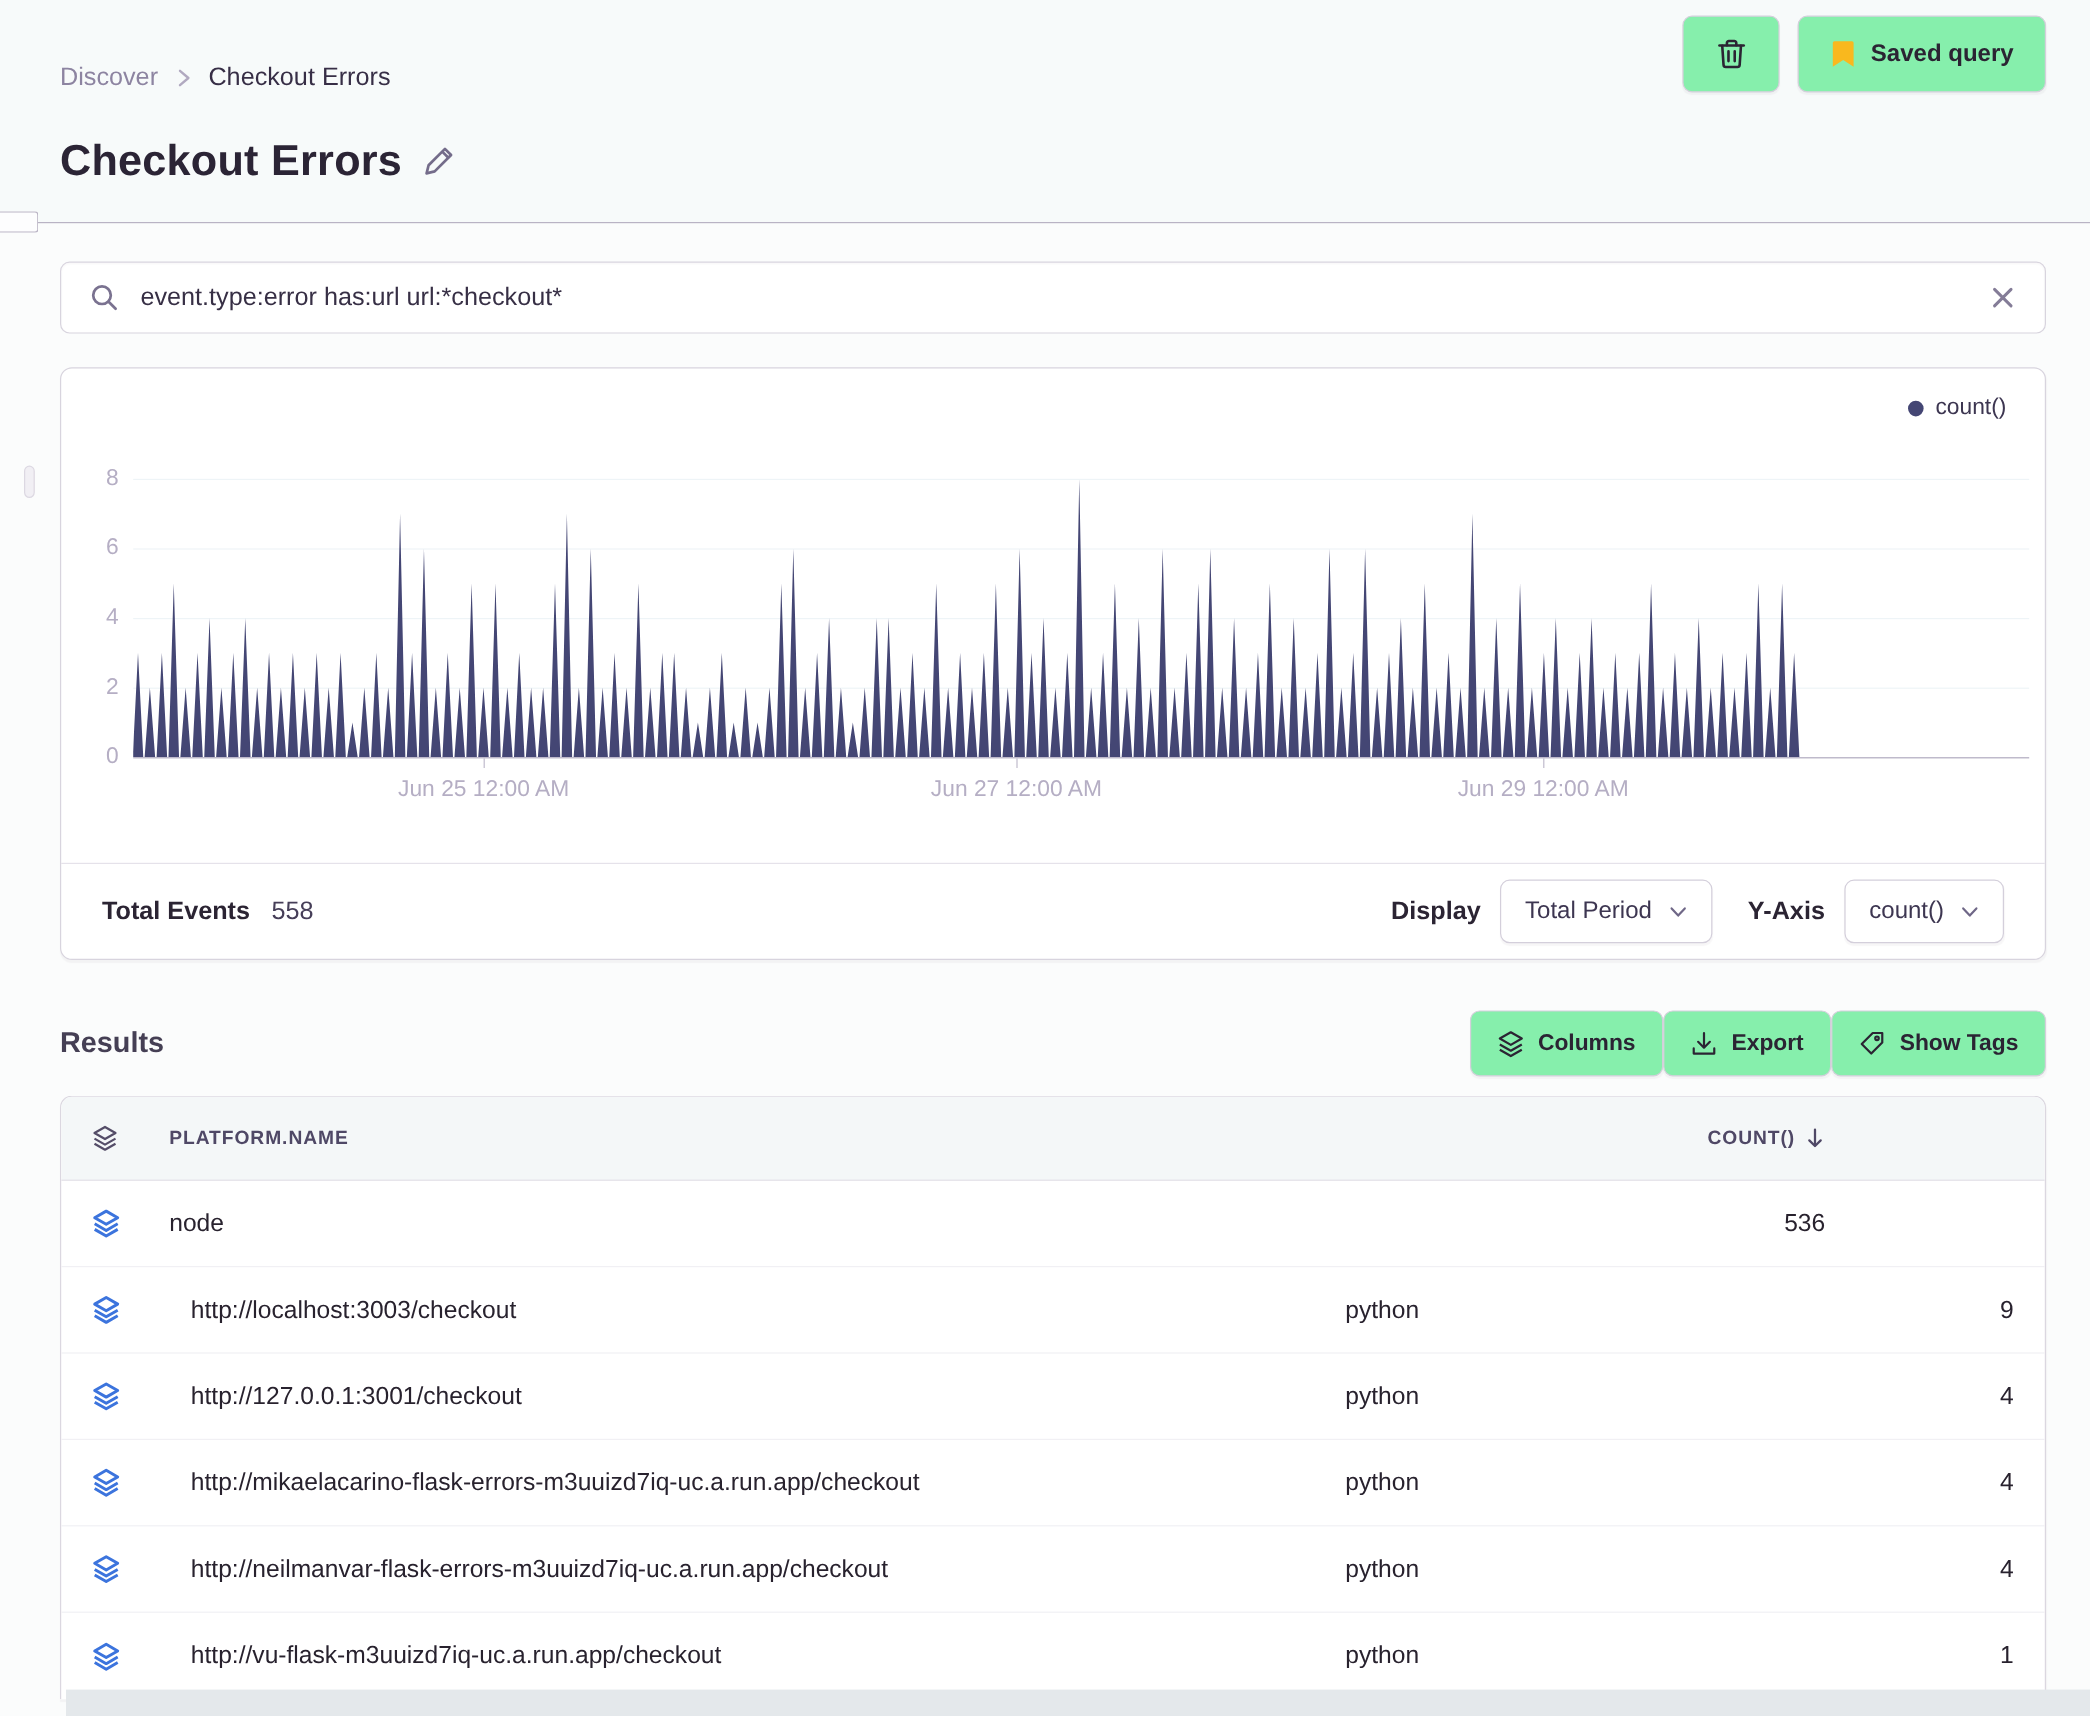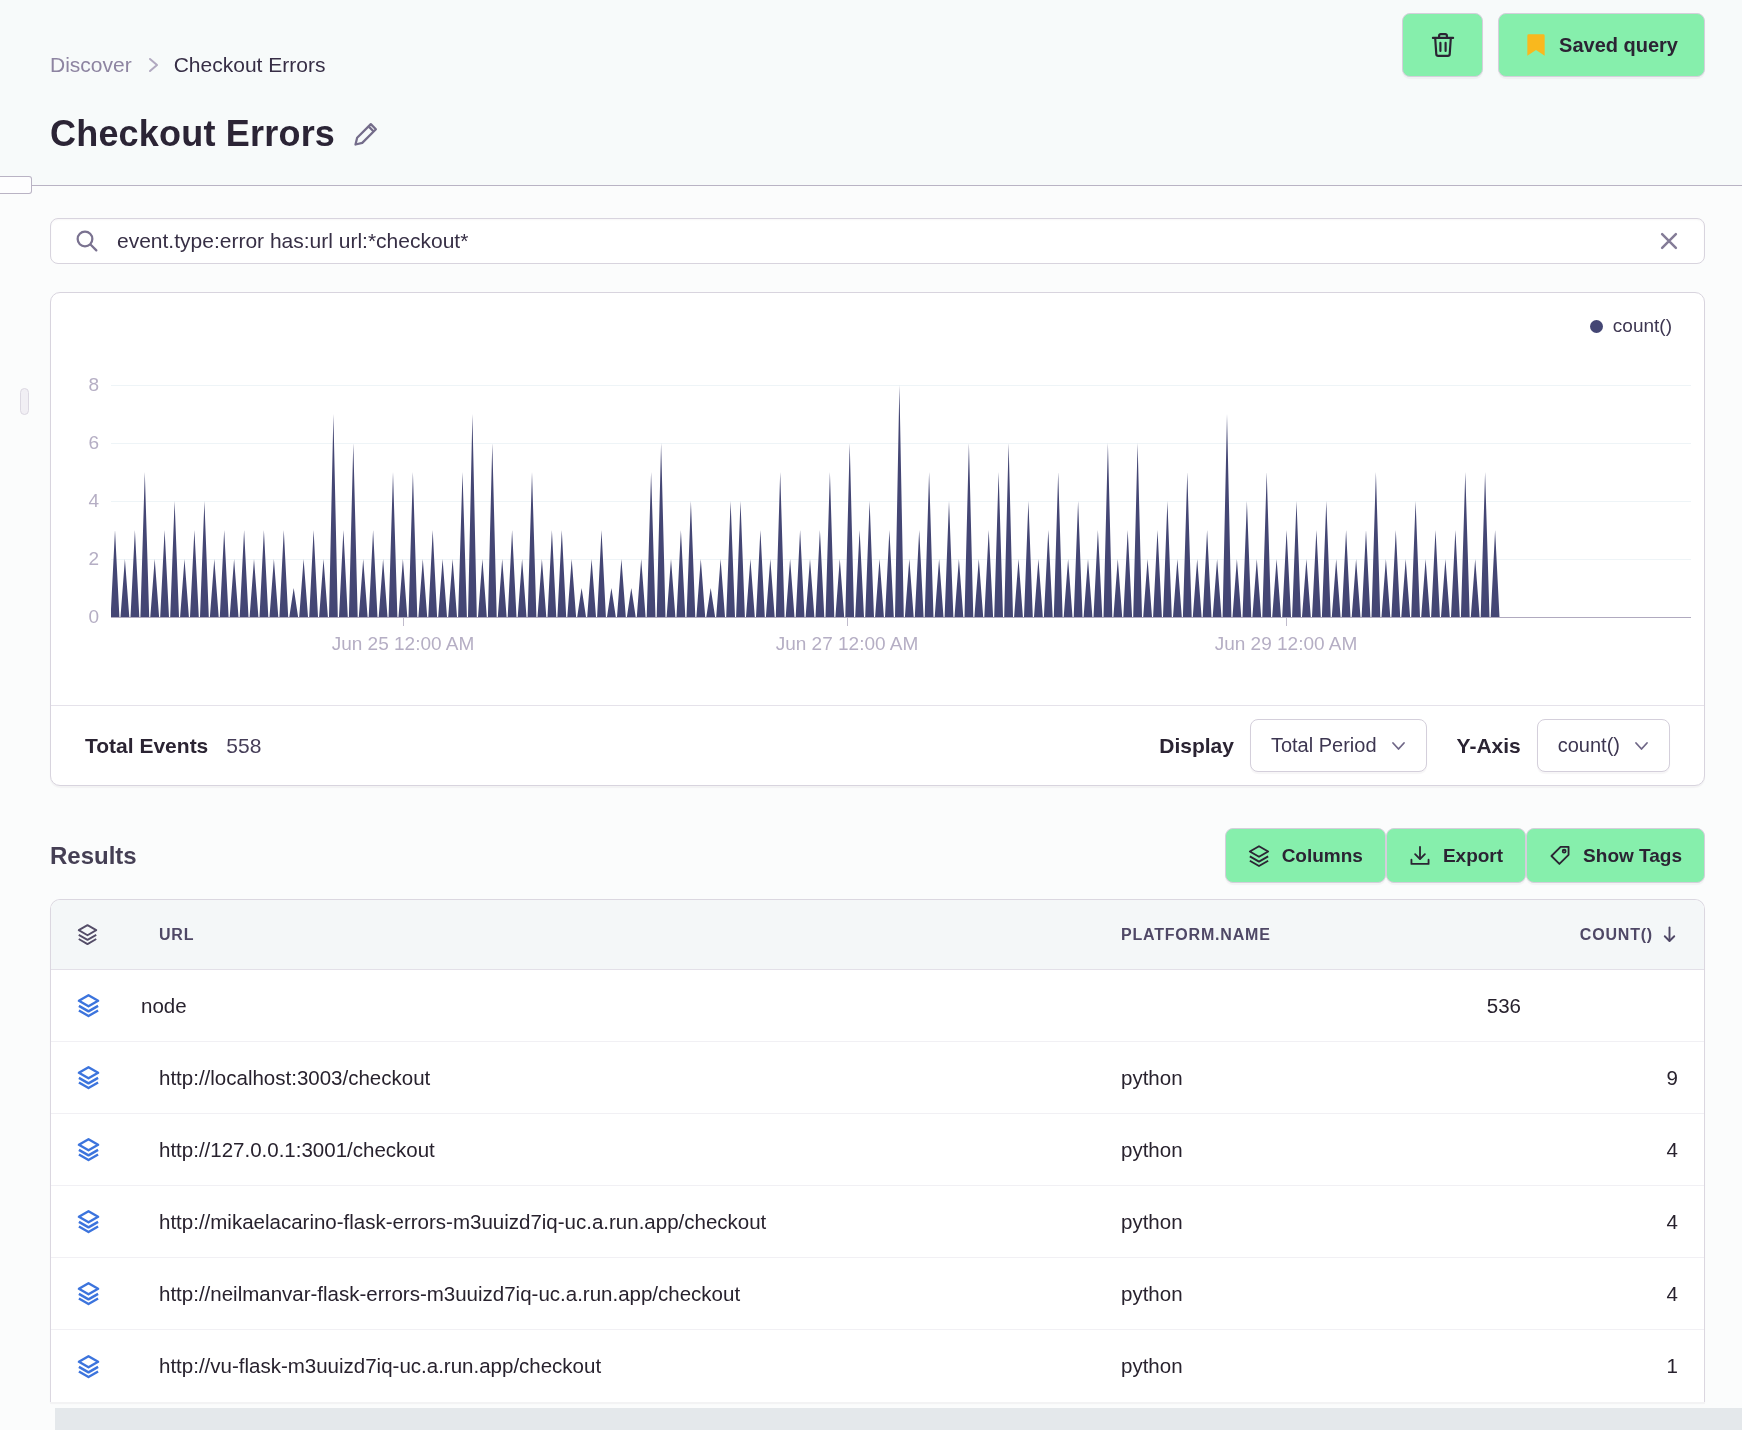--- a/index.html
+++ b/index.html
@@ -30,21 +30,21 @@
   .page-title-row { display:flex; align-items:center; gap:16px; margin:36px 0 0 0; padding-bottom:30px; }
   .page-title { font-size:36px; font-weight:600; color:#2b2435; letter-spacing:0.2px; }
   .edit-pencil { display:flex; cursor:pointer; }
   .divider { position:relative; height:1px; background:#b9b3c4; width:100%; }
   .divider-tab {
     position:absolute; left:0; top:-9px; width:32px; height:18px;
     background:#fdfdfe; border:1.5px solid #b9b3c4; border-left:none; border-radius:0 3px 3px 0;
   }
   .content { padding:0 37px 0 50px; }
   .search-bar {
-    margin-top:32px; height:46px; background:#fff; border:1px solid #d8d4de; border-radius:8px;
+    margin-top:32px; height:60px; background:#fff; border:1px solid #d8d4de; border-radius:8px;
     display:flex; align-items:center; padding:0 24px; gap:18px;
     box-shadow:inset 0 1px 2px rgba(40,30,60,0.04);
   }
   .search-query { flex:1; font-size:21px; color:#372f45; outline:none; border:none; background:transparent; font-family:inherit; }
   .icon { display:inline-flex; flex:none; }
   .panel {
     margin-top:28px; background:#fff; border:1px solid #d8d4de; border-radius:10px;
     box-shadow:0 2px 1px rgba(40,30,60,0.04);
   }
   
@@ -274,21 +274,20 @@
         <span class="icon">
           <svg width="21" height="23" viewBox="0 0 18 19">
             <g fill="none" stroke="#544d68" stroke-width="1.6" stroke-linejoin="round">
               <path d="M9 1.5 L16.5 5.8 L9 10.1 L1.5 5.8 Z"></path>
               <path d="M1.5 9.8 L9 14.1 L16.5 9.8"></path>
               <path d="M1.5 13.4 L9 17.7 L16.5 13.4"></path>
             </g>
           </svg>
         </span>
       </div>
-      <div class="th url-pad">URL</div>
       <div class="th">PLATFORM.NAME</div>
       <div class="th right">
         <span>COUNT()</span>
         <span class="icon">
           <svg width="17" height="19" viewBox="0 0 14 16">
               <g fill="none" stroke="#4f4866" stroke-width="1.6" stroke-linecap="round" stroke-linejoin="round">
                 <path d="M7 2 V13"></path>
                 <path d="M3 9.5 L7 13.5 L11 9.5"></path>
               </g>
             </svg>

